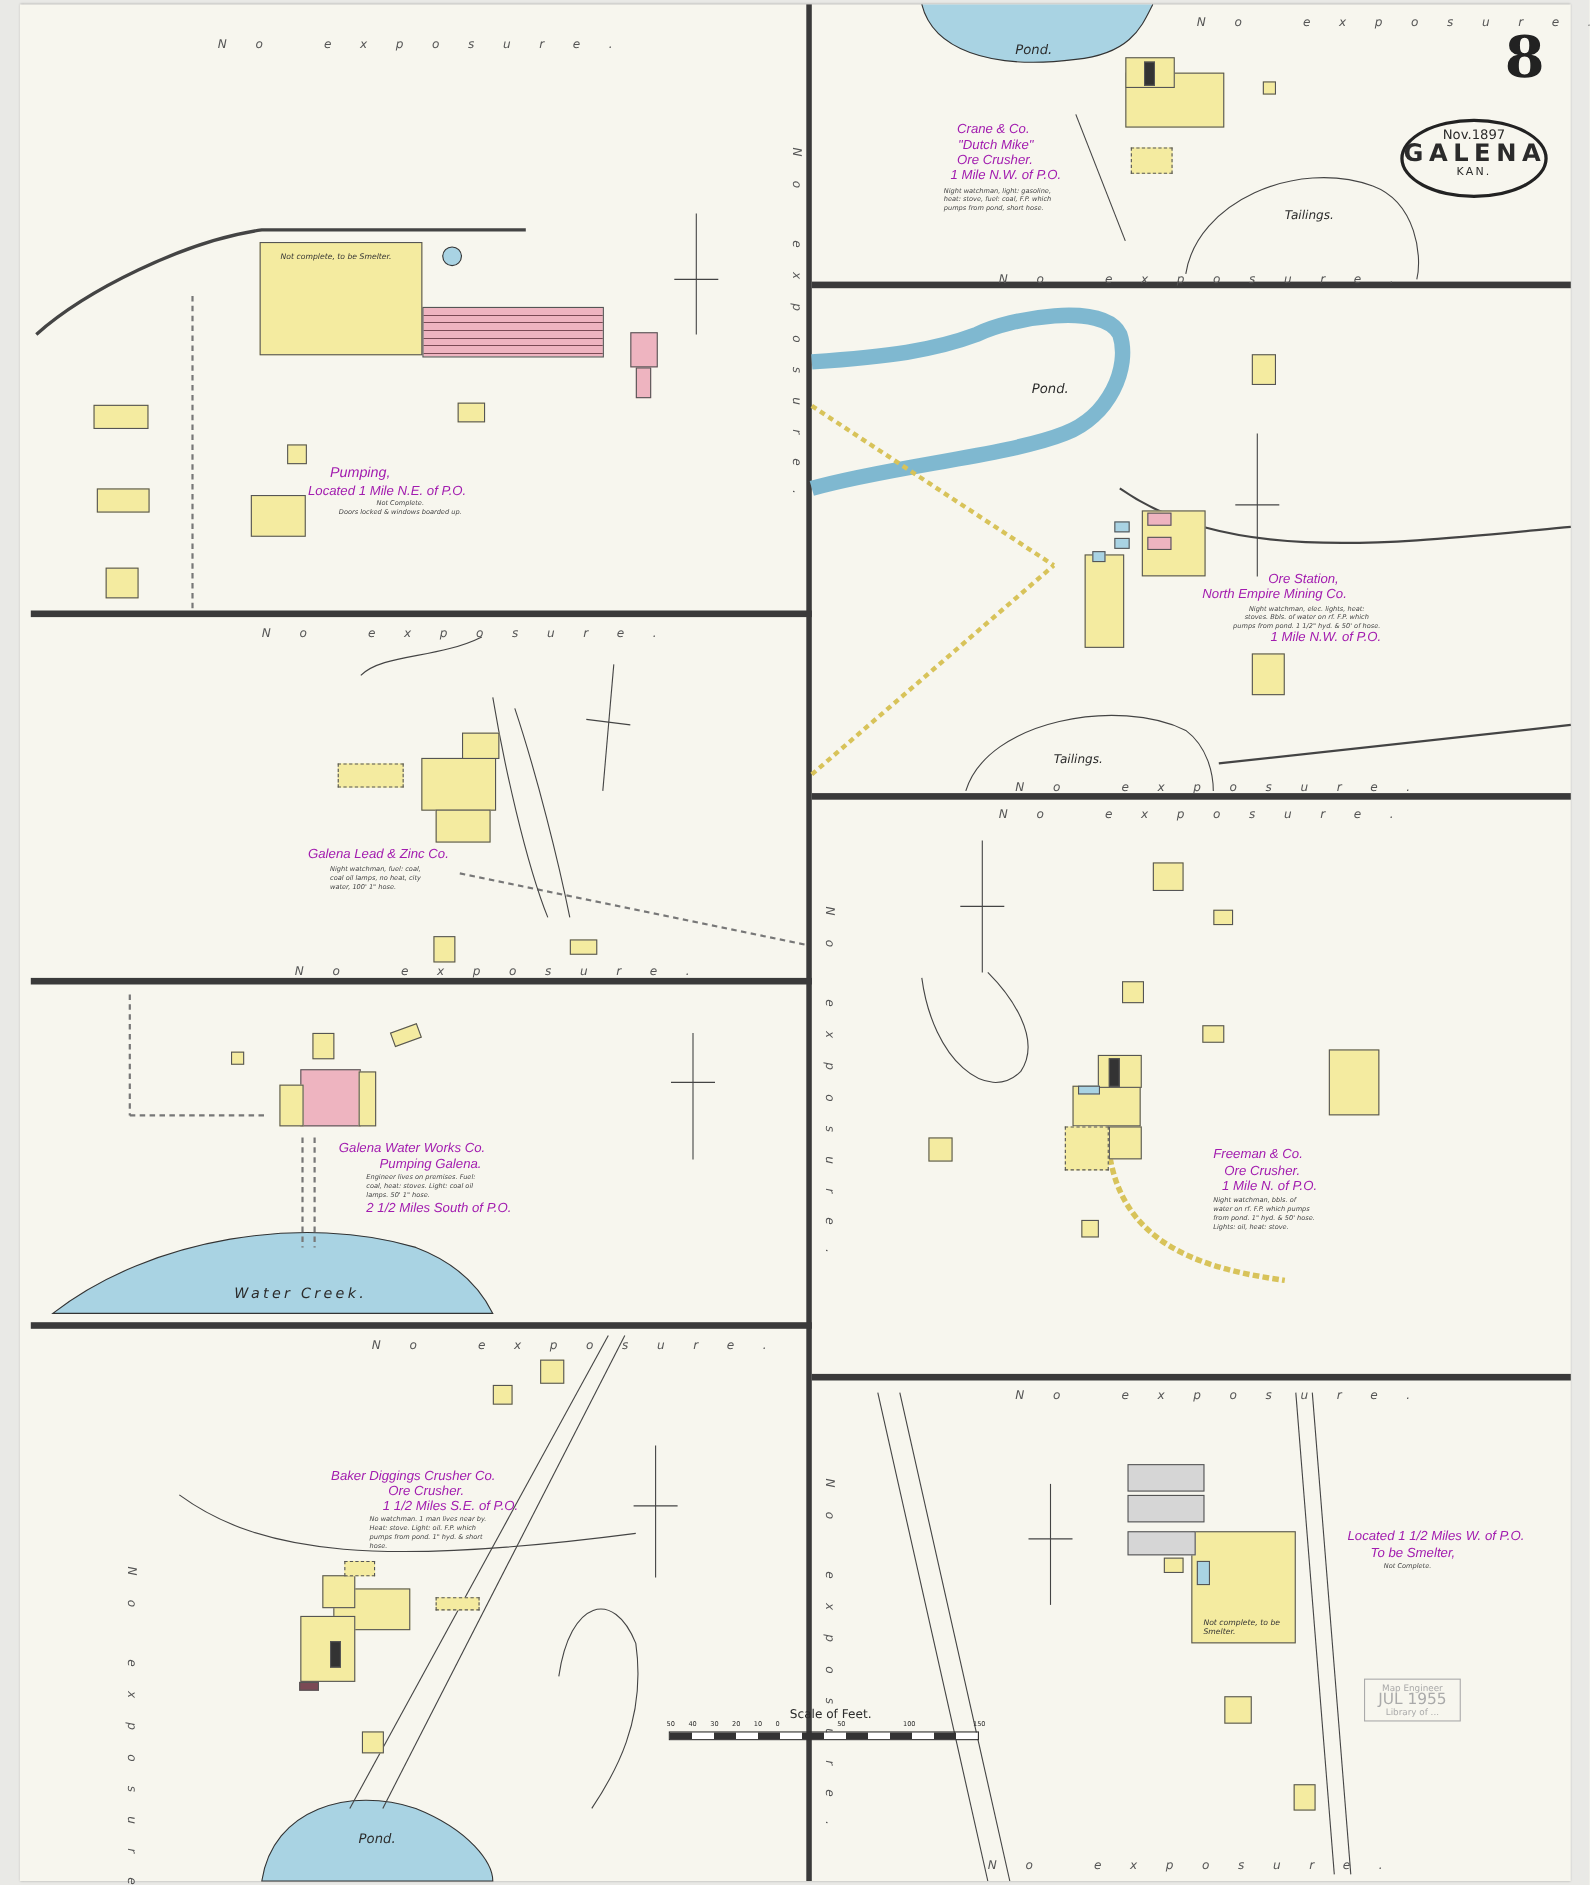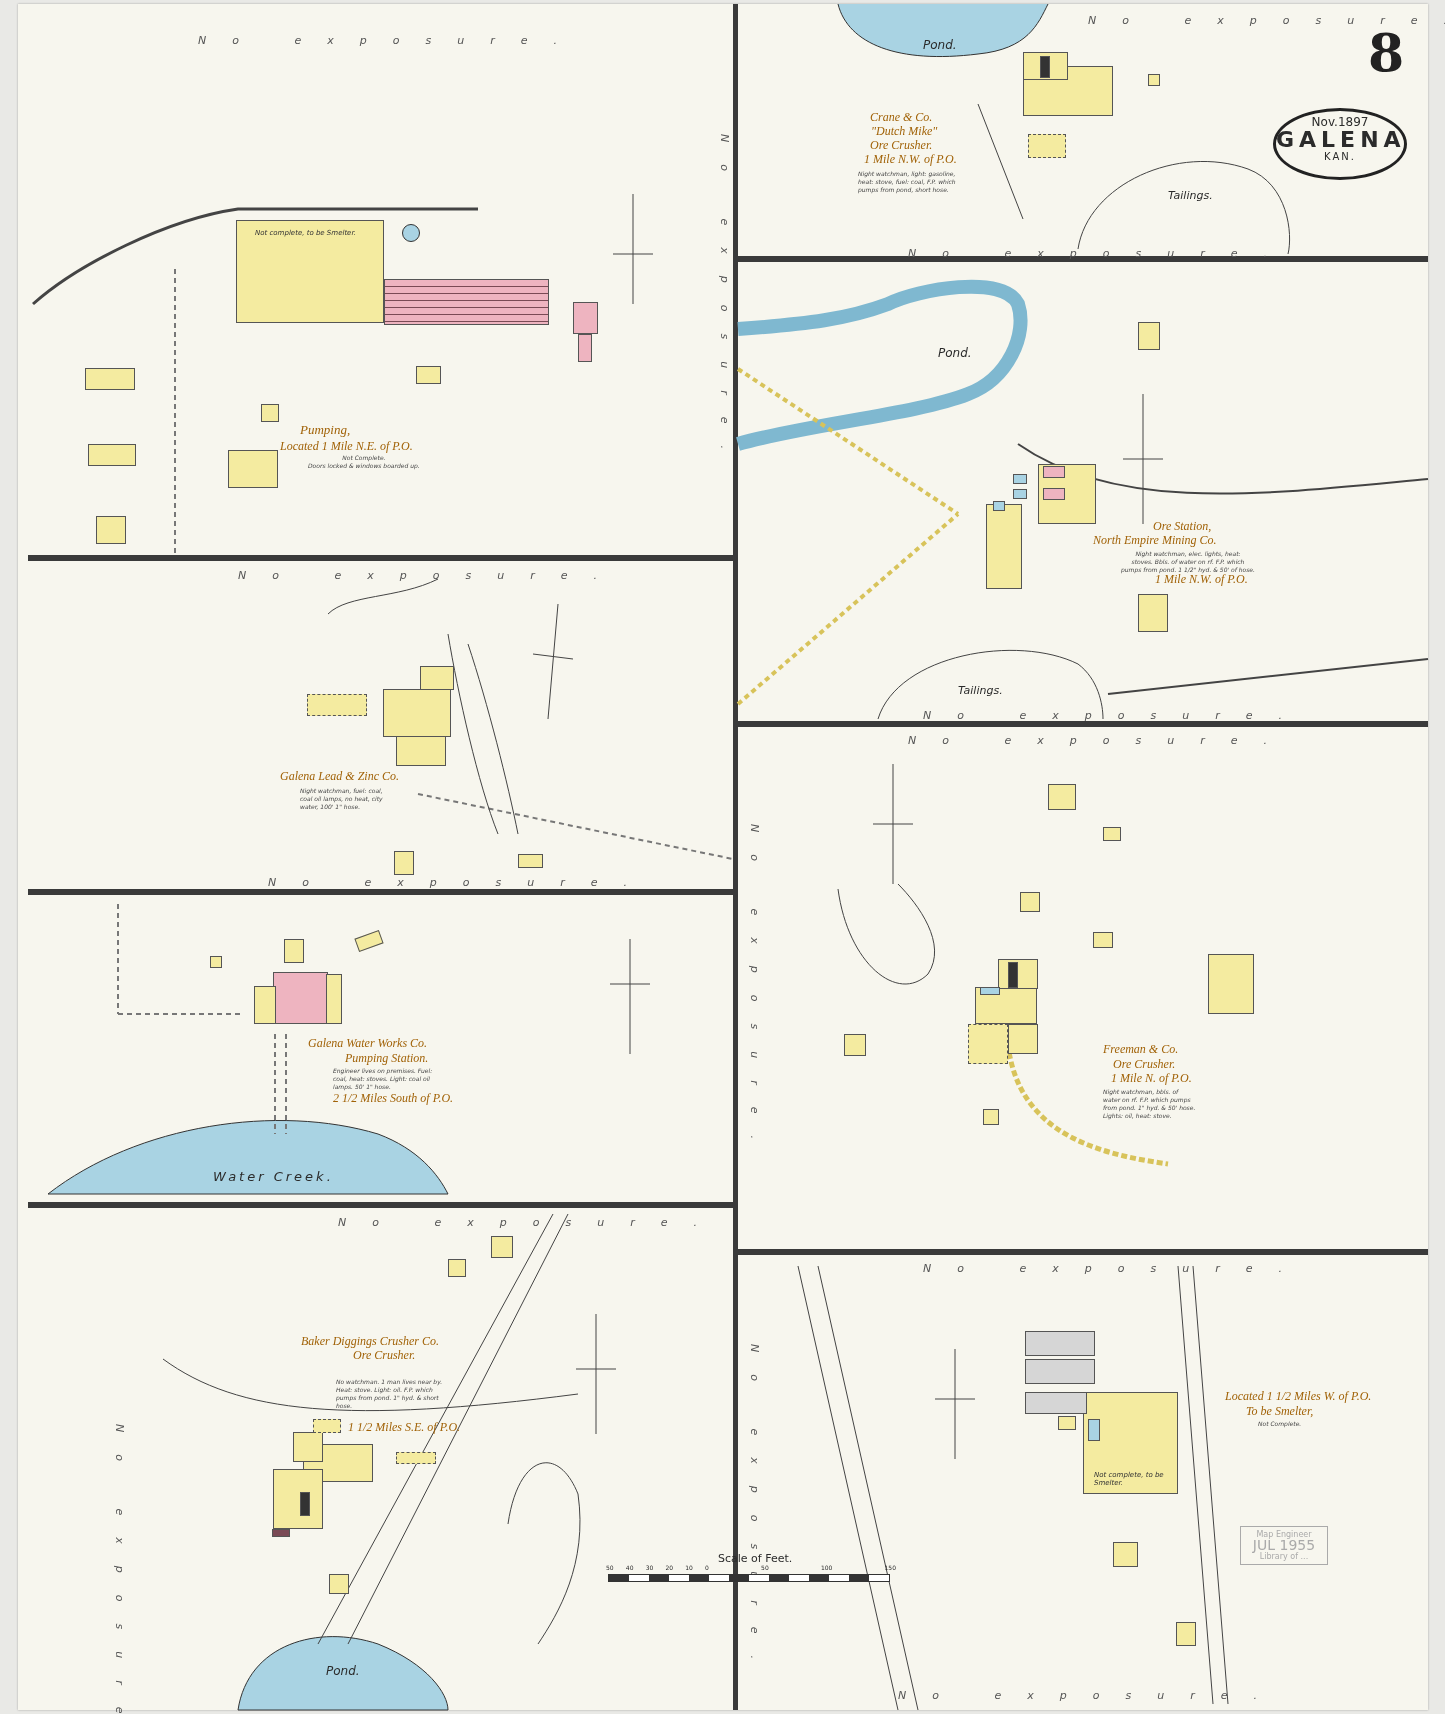--- a/index.html
+++ b/index.html
@@ -11,21 +11,21 @@
   }
   .sheet {
     position:absolute; left:18px; top:4px; width:1410px; height:1706px;
     background:#f7f6ee;
     box-shadow:0 0 2px rgba(0,0,0,0.3);
   }
   .thick-line { position:absolute; background:#3a3a3a; }
   .label { position:absolute; white-space:nowrap; font-style:italic; }
   .exposure { position:absolute; font-style:italic; font-size:11px; letter-spacing:26px; color:#555; white-space:nowrap; }
   .exposure.vert { writing-mode:vertical-rl; letter-spacing:22px; }
-  .title-main { font-family:Liberation Serif, serif; font-style:italic; font-size:12px; color:#a16207; text-align:center; line-height:15px; }
+  .title-main { font-family:Liberation Sans, sans-serif; font-style:italic; font-size:12px; color:#a21caf; text-align:center; line-height:15px; }
   .title-big { font-size:13px; }
   .small-note { font-family:"DejaVu Sans", sans-serif; font-style:italic; font-size:6px; color:#444; text-align:center; line-height:8px; white-space:pre-line; }
   .bldg { position:absolute; background:#f4eba0; border:1px solid #555; box-sizing:border-box; }
   .bldg.pink { background:#eeb4c0; }
   .bldg.blue { background:#a9d3e3; }
   .bldg.gray { background:#d6d6d6; }
   .bldg.dash { border-style:dashed; }
   .tiny { font-size:7px; font-style:italic; position:absolute; color:#333; white-space:nowrap; }
   .stamp { position:absolute; border:1px solid #aaa; color:#aaa; font-size:8px; text-align:center; line-height:11px; padding:2px 4px; }
   .scale-bar { position:absolute; height:6px; border:1px solid #333; background:repeating-linear-gradient(90deg,#333 0 20px,#fff 20px 40px); }
@@ -186,21 +186,21 @@
 coal oil lamps, no heat, city
 water, 100' 1" hose.</div>
 
   <div class="bldg pink" style="left:255px;top:968px;width:55px;height:52px;"></div>
   <div class="bldg" style="left:236px;top:982px;width:22px;height:38px;"></div>
   <div class="bldg" style="left:308px;top:970px;width:16px;height:50px;"></div>
   <div class="bldg" style="left:266px;top:935px;width:20px;height:24px;"></div>
   <div class="bldg" style="left:338px;top:930px;width:26px;height:14px;transform:rotate(-20deg);"></div>
   <div class="bldg" style="left:192px;top:952px;width:12px;height:12px;"></div>
   <div class="label title-main" style="left:290px;top:1032px;">Galena Water Works Co.</div>
-  <div class="label title-main" style="left:327px;top:1047px;">Pumping Station.</div>
+  <div class="label title-main" style="left:327px;top:1047px;">Pumping Galena.</div>
   <div class="label small-note" style="left:315px;top:1063px;text-align:left;">Engineer lives on premises. Fuel:
 coal, heat: stoves. Light: coal oil
 lamps. 50' 1" hose.</div>
   <div class="label title-main" style="left:315px;top:1087px;">2 1/2 Miles South of P.O.</div>
   <div class="label" style="left:195px;top:1165px;font-size:13px;letter-spacing:3px;">Water Creek.</div>
 
   <div class="bldg" style="left:957px;top:983px;width:62px;height:37px;"></div>
   <div class="bldg" style="left:980px;top:955px;width:40px;height:30px;"></div>
   <div class="bldg pink" style="left:990px;top:958px;width:10px;height:26px;background:#333;"></div>
   <div class="bldg blue" style="left:962px;top:983px;width:20px;height:8px;"></div>
@@ -226,21 +226,21 @@
   <div class="bldg dash" style="left:295px;top:1415px;width:28px;height:14px;"></div>
   <div class="bldg" style="left:255px;top:1465px;width:50px;height:60px;"></div>
   <div class="bldg pink" style="left:282px;top:1488px;width:10px;height:24px;background:#333;"></div>
   <div class="bldg pink" style="left:254px;top:1525px;width:18px;height:8px;background:#7a4a55;"></div>
   <div class="bldg dash" style="left:378px;top:1448px;width:40px;height:12px;"></div>
   <div class="bldg" style="left:311px;top:1570px;width:20px;height:20px;"></div>
   <div class="bldg" style="left:473px;top:1232px;width:22px;height:22px;"></div>
   <div class="bldg" style="left:430px;top:1255px;width:18px;height:18px;"></div>
   <div class="label title-main" style="left:283px;top:1330px;">Baker Diggings Crusher Co.</div>
   <div class="label title-main" style="left:335px;top:1344px;">Ore Crusher.</div>
-  <div class="label title-main" style="left:330px;top:1416px;">1 1/2 Miles S.E. of P.O.</div>
+  <div class="label title-main" style="left:330px;top:1358px;">1 1/2 Miles S.E. of P.O.</div>
   <div class="label small-note" style="left:318px;top:1374px;text-align:left;">No watchman. 1 man lives near by.
 Heat: stove. Light: oil. F.P. which
 pumps from pond. 1" hyd. &amp; short
 hose.</div>
   <div class="label" style="left:308px;top:1660px;font-size:12px;">Pond.</div>
 
   <div class="bldg" style="left:1065px;top:1388px;width:95px;height:102px;">
     <div class="tiny" style="left:10px;top:78px;white-space:normal;width:80px;">Not complete, to be Smelter.</div>
   </div>
   <div class="bldg gray" style="left:1007px;top:1327px;width:70px;height:25px;"></div>

